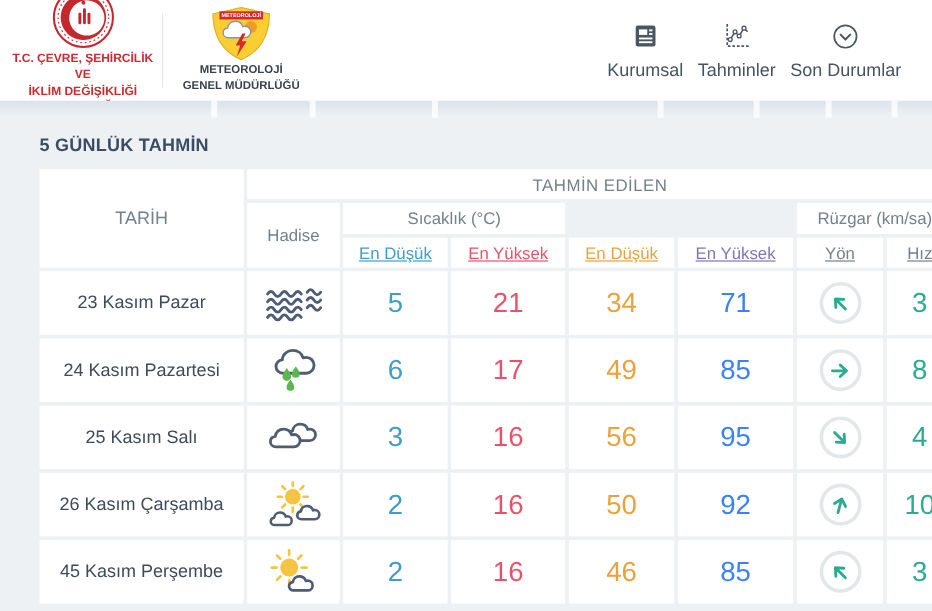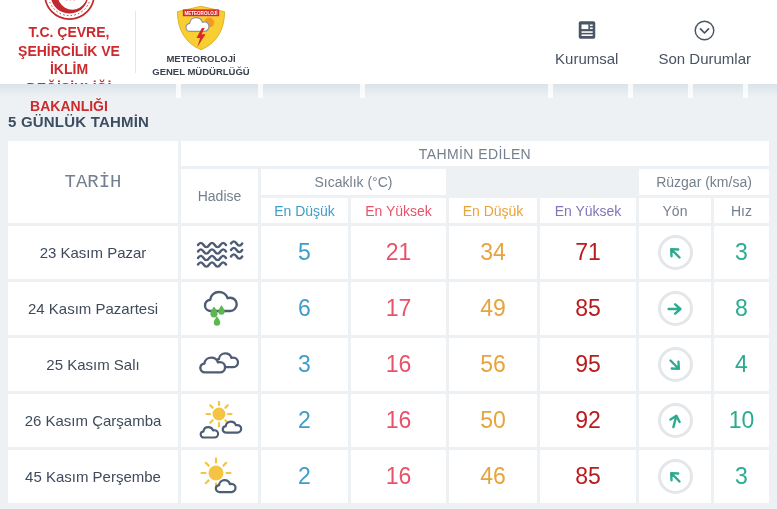--- a/index.html
+++ b/index.html
@@ -12,61 +12,61 @@
 
   
   .topbar {
     height:84px; background:#fff;
     display:flex; align-items:center;
     padding:0 26px 0 10px;
   }
   .logo-block { display:flex; flex-direction:column; align-items:center; cursor:pointer; }
   .ministry { width:118px; }
   .ministry svg { width:53px; height:53px; }
-  .ministry-text { font-size:14px; font-weight:bold; color:#cb2b2e; text-align:center; line-height:1.32; margin-top:2px; }
+  .ministry-text { font-size:10px; font-weight:bold; color:#cb2b2e; text-align:center; line-height:1.32; margin-top:2px; }
   .logo-divider { width:1px; height:62px; background:#e3e7ea; margin:0 13px 0 7px; }
   .mgm { width:104px; }
   .mgm svg.shield { width:58px; height:46px; }
   .mgm-text { font-size:9.5px; font-weight:bold; color:#3a424d; text-align:center; line-height:1.35; margin-top:2px; }
 
-  .nav { margin-left:auto; display:flex; gap:40px; }
+  .nav { margin-left:auto; display:flex; gap:12px; }
   .nav-item { display:flex; flex-direction:column; align-items:center; gap:8px; cursor:pointer; }
   .nav-item .nicon { height:24px; display:flex; align-items:flex-end; }
   .nav-label { font-size:15px; color:#475362; white-space:nowrap; }
 
   
   .subbar { height:14px; background:linear-gradient(#dbe3e9,#eef2f5); position:relative; }
   .subbar .sep { position:absolute; top:0; bottom:0; width:5px; background:rgba(255,255,255,.78); }
 
   
-  .content { padding:0 8px; }
+  .content { padding:0 8px;margin-left:25px; }
   .page-title { font-size:15px; font-weight:bold; color:#3c4d62; letter-spacing:.2px; margin:15px 0 11px 0; }
 
   .forecast {
     display:grid;
     grid-template-columns:170px 77px 87px 95px 88px 96px 72px 55px;
     grid-template-rows:25px 26px 25px repeat(5,53px);
     gap:3px; width:761px;
   }
   .cell { background:#fff; display:flex; align-items:center; justify-content:center; }
   .hdr  { font-size:14px; color:#75808e; }
-  .c-tarih  { grid-column:1; grid-row:1/4; font-size:19px;font-family:Liberation Mono, monospace; }
+  .c-tarih  { grid-column:1; grid-row:1/4; font-size:15px; }
   .c-tahmin { grid-column:2/9; grid-row:1; letter-spacing:.4px;text-align:center; }
   .c-hadise { grid-column:2; grid-row:2/4; }
   .c-sic { grid-column:3/5; grid-row:2; }
   .c-nem { grid-column:5/7; grid-row:2; }
   .c-ruz { grid-column:7/9; grid-row:2; }
-  .r3 { grid-row:3; }
+  .r3 { grid-row:3;text-decoration:underline; }
   .col3{grid-column:3}.col4{grid-column:4}.col5{grid-column:5}.col6{grid-column:6}.col7{grid-column:7}.col8{grid-column:8}
 
   .h-blue{color:#3e9dca}.h-pink{color:#e7536a}.h-orange{color:#e7a33c}.h-purple{color:#8175b8}
 
   .date-cell { font-size:15px; color:#3f4b5c; }
   .n { font-size:23px; }
-  .blue{color:#3e9dca}.pink{color:#e7536a}.orange{color:#e7a33c}.purple{color:#b91c1c}.teal{color:#2bab8f}
+  .blue{color:#3e9dca}.pink{color:#e7536a}.orange{color:#e7a33c}.purple{color:#3b82f6}.teal{color:#2bab8f}
 
   .dir-ring { width:35px; height:35px; border-radius:50%; border:3px solid #e3e7ea;
               display:flex; align-items:center; justify-content:center; }
   .dir-ring svg { width:20px; height:20px; }
 
   .wicon svg { display:block; }
 </style>
 </head>
 <body>
 
@@ -111,20 +111,33 @@
         <svg width="22" height="24" viewBox="0 0 24 24">
           <rect x="3" y="2.5" width="18" height="19" rx="2" fill="#4b5665"></rect>
           <rect x="6" y="6" width="7.5" height="5" fill="#fff"></rect>
           <rect x="15.2" y="6" width="3" height="1.7" fill="#fff"></rect>
           <rect x="15.2" y="9.3" width="3" height="1.7" fill="#fff"></rect>
           <rect x="6" y="13.4" width="12.2" height="1.7" fill="#fff"></rect>
           <rect x="6" y="16.8" width="12.2" height="1.7" fill="#fff"></rect>
         </svg>
       </span>
       <span class="nav-label">Kurumsal</span>
+    </div>
+    <div class="nav-item">
+      <span class="nicon">
+        <svg width="24" height="24" viewBox="0 0 24 24">
+          <path d="M4 2 V20.5 H22" fill="none" stroke="#4b5665" stroke-width="1.4" stroke-dasharray="2.2 1.6"></path>
+          <polyline points="6.5,15 10.5,8.5 14,12 18,5.5 21,8.5" fill="none" stroke="#4b5665" stroke-width="1.3"></polyline>
+          <circle cx="6.5" cy="15" r="1.6" fill="#fff" stroke="#4b5665" stroke-width="1.1"></circle>
+          <circle cx="10.5" cy="8.5" r="1.6" fill="#fff" stroke="#4b5665" stroke-width="1.1"></circle>
+          <circle cx="14" cy="12" r="1.6" fill="#fff" stroke="#4b5665" stroke-width="1.1"></circle>
+          <circle cx="18" cy="5.5" r="1.6" fill="#fff" stroke="#4b5665" stroke-width="1.1"></circle>
+        </svg>
+      </span>
+      <span class="nav-label">Tahminler</span>
     </div>
     <div class="nav-item">
       <span class="nicon">
         <svg width="23" height="23" viewBox="0 0 24 24">
           <circle cx="12" cy="12" r="9.7" fill="none" stroke="#4b5665" stroke-width="1.5"></circle>
           <polyline points="7.8,10.3 12,14.6 16.2,10.3" fill="none" stroke="#4b5665" stroke-width="1.8" stroke-linecap="round" stroke-linejoin="round"></polyline>
         </svg>
       </span>
       <span class="nav-label">Son Durumlar</span>
     </div>

